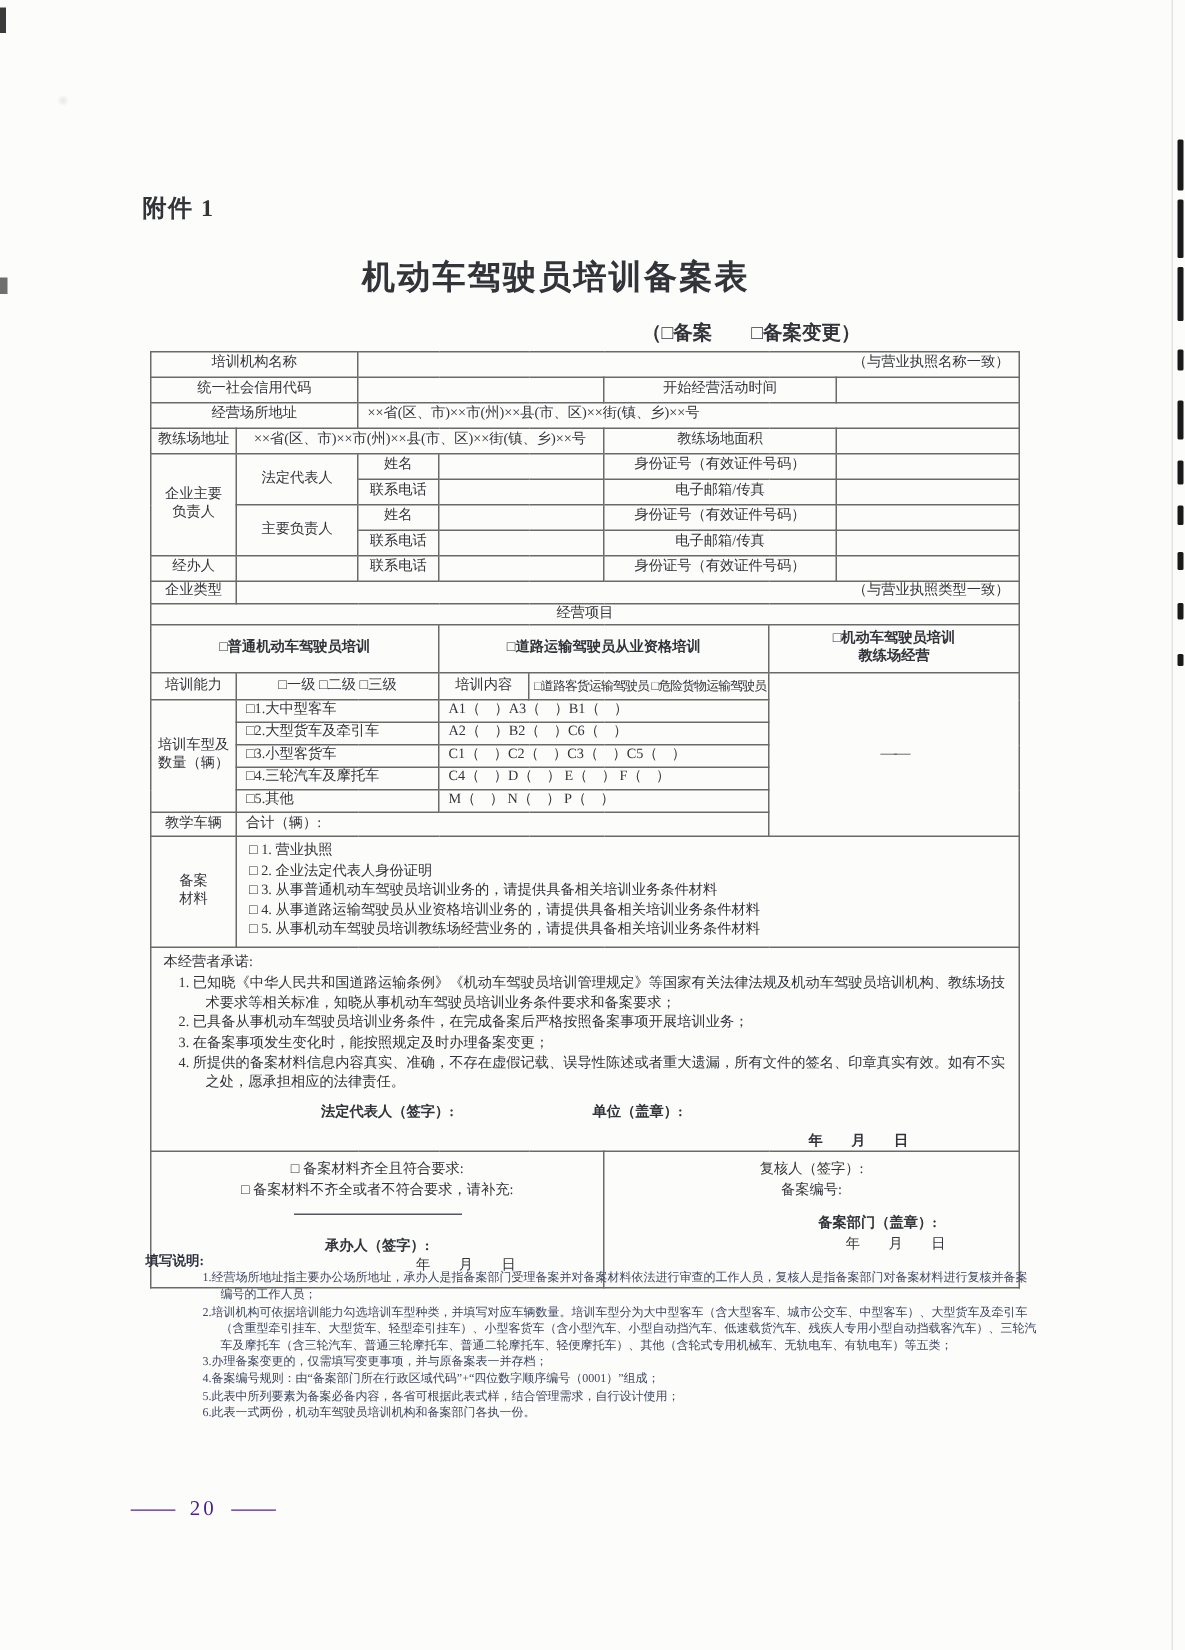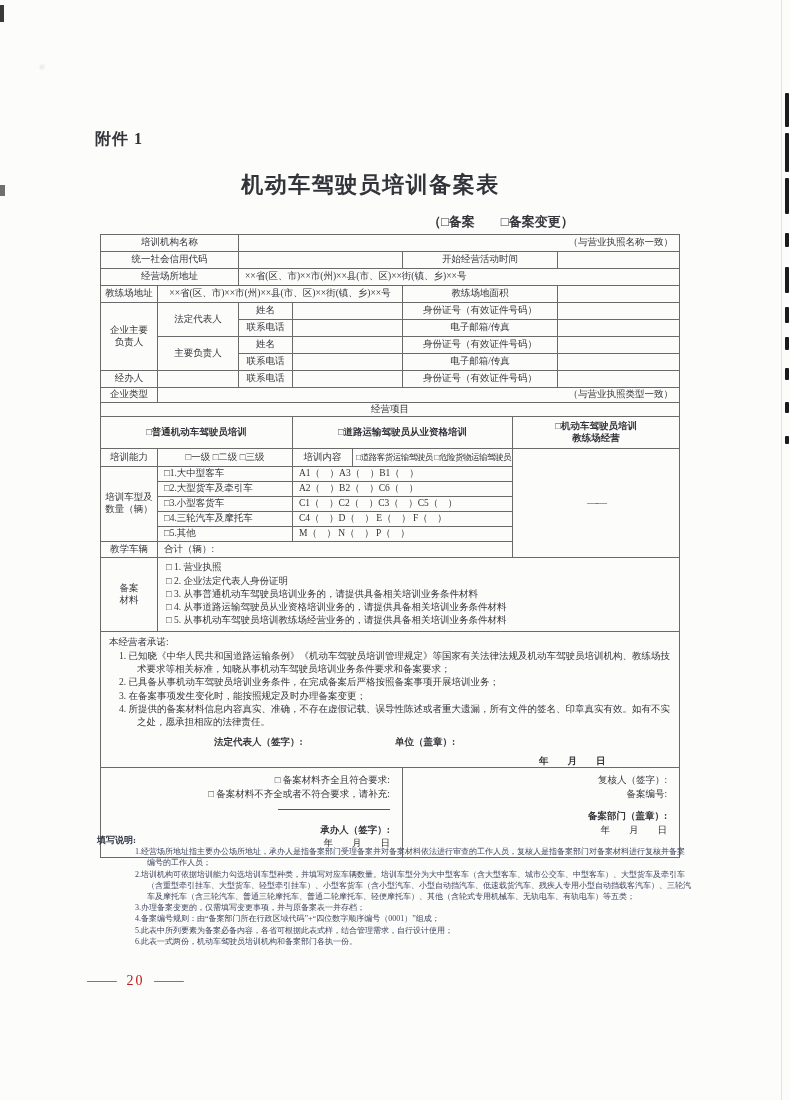--- a/index.html
+++ b/index.html
@@ -28,34 +28,34 @@
   .tight { font-size:8.5px; letter-spacing:-0.5px; white-space:nowrap; }
   .dashcell { color:#4f4f55; letter-spacing:-2px; font-size:11px; }
   .mats { text-align:left; vertical-align:middle; padding:3px 8px; }
   .mats div { line-height:13.2px; white-space:nowrap; }
   .commit { text-align:left; vertical-align:top; padding:5px 8px 0 8px; }
   .c-item { padding-left:28px; text-indent:-18px; line-height:1.33; margin-top:1px; }
   .c-sign { margin-top:8px; white-space:nowrap; }
   .c-sign .s1 { margin-left:105px; font-weight:bold; }
   .c-sign .s2 { margin-left:90px; font-weight:bold;text-align:center; }
   .c-date { margin-top:7px; margin-left:430px; white-space:nowrap; font-weight:bold; }
-  .rev { text-align:right; vertical-align:top; padding:6px 12px; }
+  .rev { text-align:center; vertical-align:top; padding:6px 12px; }
   .rev div { line-height:13.5px; }
   .r-handler { margin-top:9px; font-weight:bold; }
   .r-date { margin-left:118px; }
   .r-dept { margin-left:88px; margin-top:9px; font-weight:bold; }
   .r-date2 { margin-left:112px; }
   .uline { display:inline-block; width:112px; height:9px; border-bottom:1px solid #55555c; }
 
   .notes { position:absolute; left:97px; top:835px; width:594px;
            font-size:8px; line-height:11.2px; color:var(--note); }
   .notes-title { font-weight:bold; font-size:9px; color:#2e3240; }
   .note { margin-left:38px; padding-left:12px; text-indent:-12px; }
 
-  .pagenum { position:absolute; left:95px; top:973px; font-size:14px; color:#b91c1c; white-space:nowrap; }
+  .pagenum { position:absolute; left:95px; top:999px; font-size:14px; color:#4c1d95; white-space:nowrap; }
   .pagenum .dash { display:inline-block; transform:scaleX(2.1); }
   .pagenum .num { display:inline-block; margin:0 14px; letter-spacing:2px; }
 
   .edge-line { position:absolute; left:781px; top:0; width:1px; height:1100px; background:#e3e3e2; }
   .edge-dash { position:absolute; left:785px; width:4px; background:#1a1a1a; border-radius:1px; }
   .mark-tl { position:absolute; left:0; top:5px; width:4px; height:17px; background:#3a3a3a; }
   .mark-l2 { position:absolute; left:0; top:185px; width:5px; height:11px; background:#6f6f6f; }
   .smudge { position:absolute; left:38px; top:63px; width:8px; height:8px;
             background:radial-gradient(circle,#e8e8e6 0%,rgba(255,255,255,0) 70%); }
 </style>

